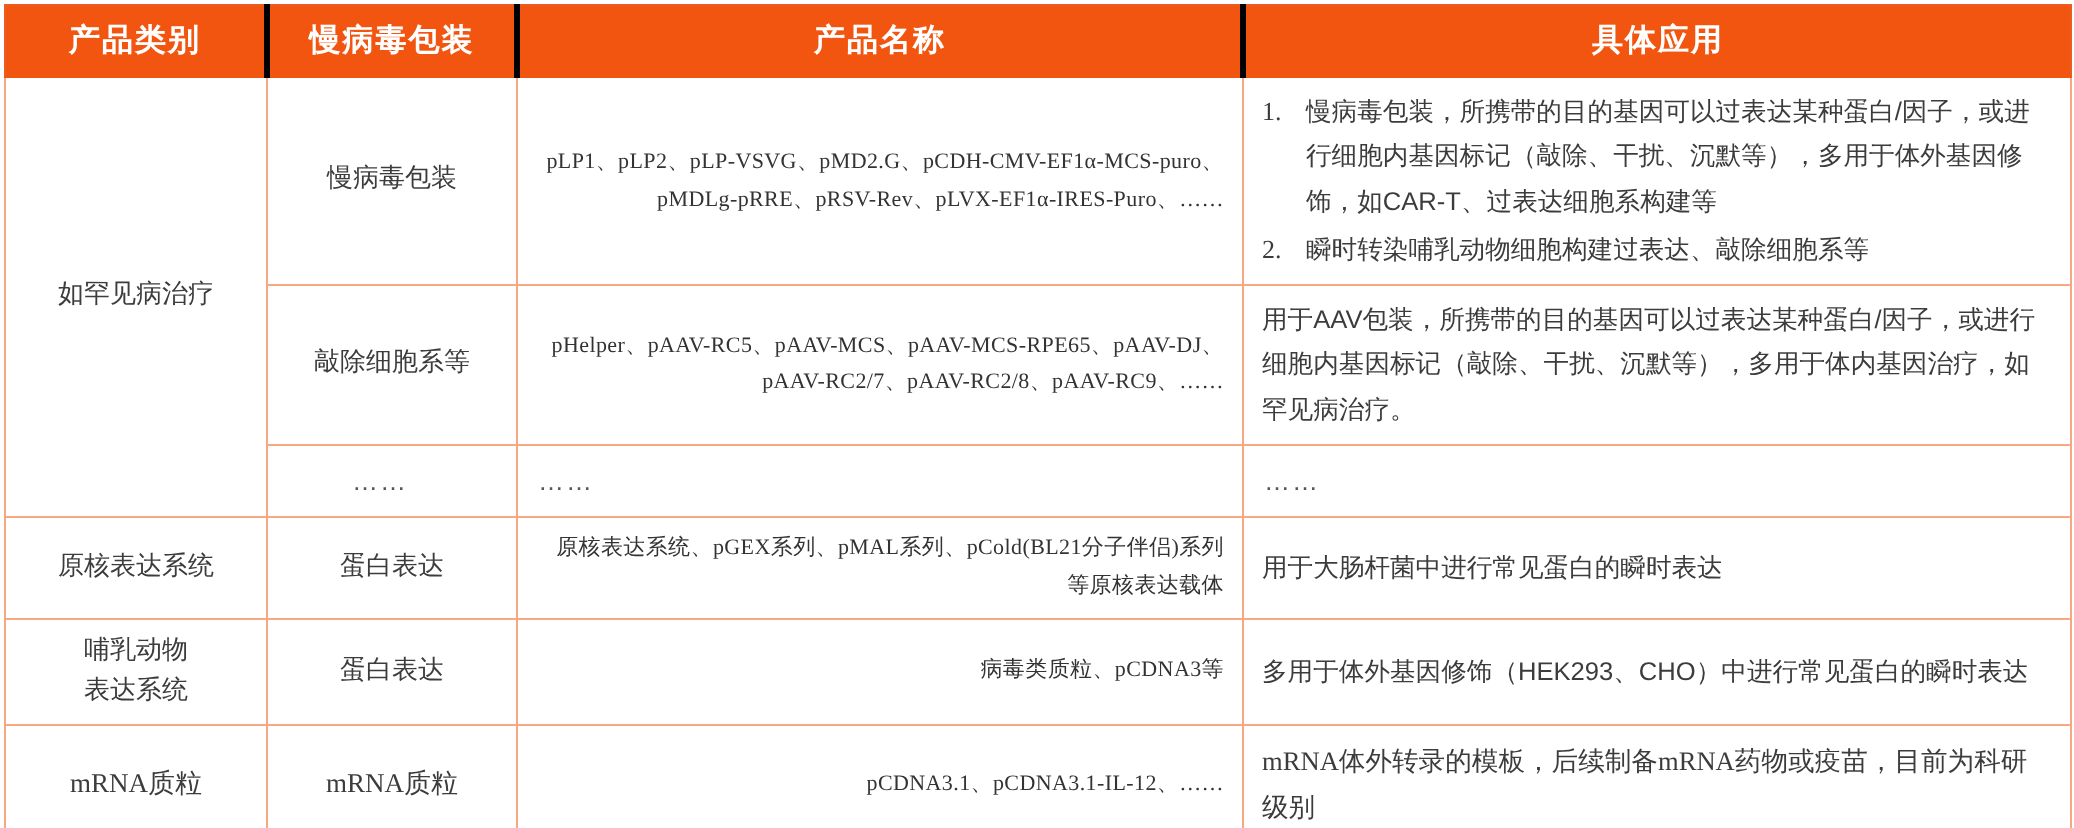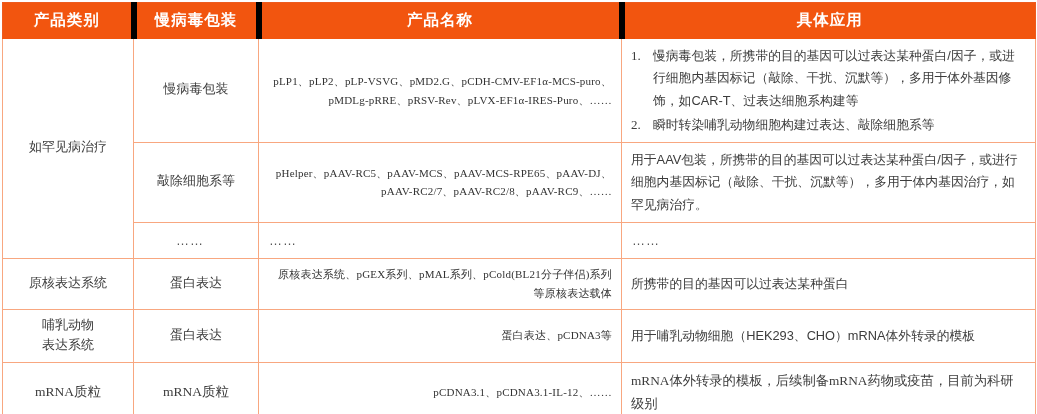--- a/index.html
+++ b/index.html
@@ -31,21 +31,21 @@
   thead th {
     background: #F2550F;
     color: #ffffff;
     font-weight: bold;
     font-size: 15.5px;
     letter-spacing: 1px;
     height: 36px;
     padding: 0 6px;
     text-align: center;
     vertical-align: middle;
-    border-right: 6px solid #000000;
+    border-right: 3px solid #000000;
     border-bottom: 1px solid #F2550F;
   }
   thead th:last-child { border-right: none; }
 
   tbody td {
     border: 1px solid #F8A780;
     vertical-align: middle;
     color: #3a3a3a;
     font-size: 12.5px;
     padding: 6px 9px;
@@ -169,31 +169,31 @@
       <tr class="r3">
         <td class="dots c1pad">……</td>
         <td class="dots c4pad">……</td>
         <td class="dots c4pad">……</td>
       </tr>
 
       <tr class="r4">
         <td class="cat">原核表达系统</td>
         <td class="use">蛋白表达</td>
         <td class="names">原核表达系统、pGEX系列、pMAL系列、pCold(BL21分子伴侣)系列等原核表达载体</td>
-        <td class="apps">所携带的目的基因可以过表达某种蛋白</td>
+        <td class="apps">用于大肠杆菌中进行常见蛋白的瞬时表达</td>
       </tr>
 
       <tr class="r5">
         <td class="cat">
           <div>哺乳动物</div>
           <div>表达系统</div>
         </td>
         <td class="use">蛋白表达</td>
-        <td class="names">蛋白表达、pCDNA3等</td>
-        <td class="apps">用于哺乳动物细胞（HEK293、CHO）mRNA体外转录的模板</td>
+        <td class="names">病毒类质粒、pCDNA3等</td>
+        <td class="apps">多用于体外基因修饰（HEK293、CHO）中进行常见蛋白的瞬时表达</td>
       </tr>
 
       <tr class="r6">
         <td class="cat serif">mRNA质粒</td>
         <td class="use serif">mRNA质粒</td>
         <td class="names">pCDNA3.1、pCDNA3.1-IL-12、……</td>
         <td class="apps serif-mix">mRNA体外转录的模板，后续制备mRNA药物或疫苗，目前为科研级别</td>
       </tr>
 
     </tbody>

